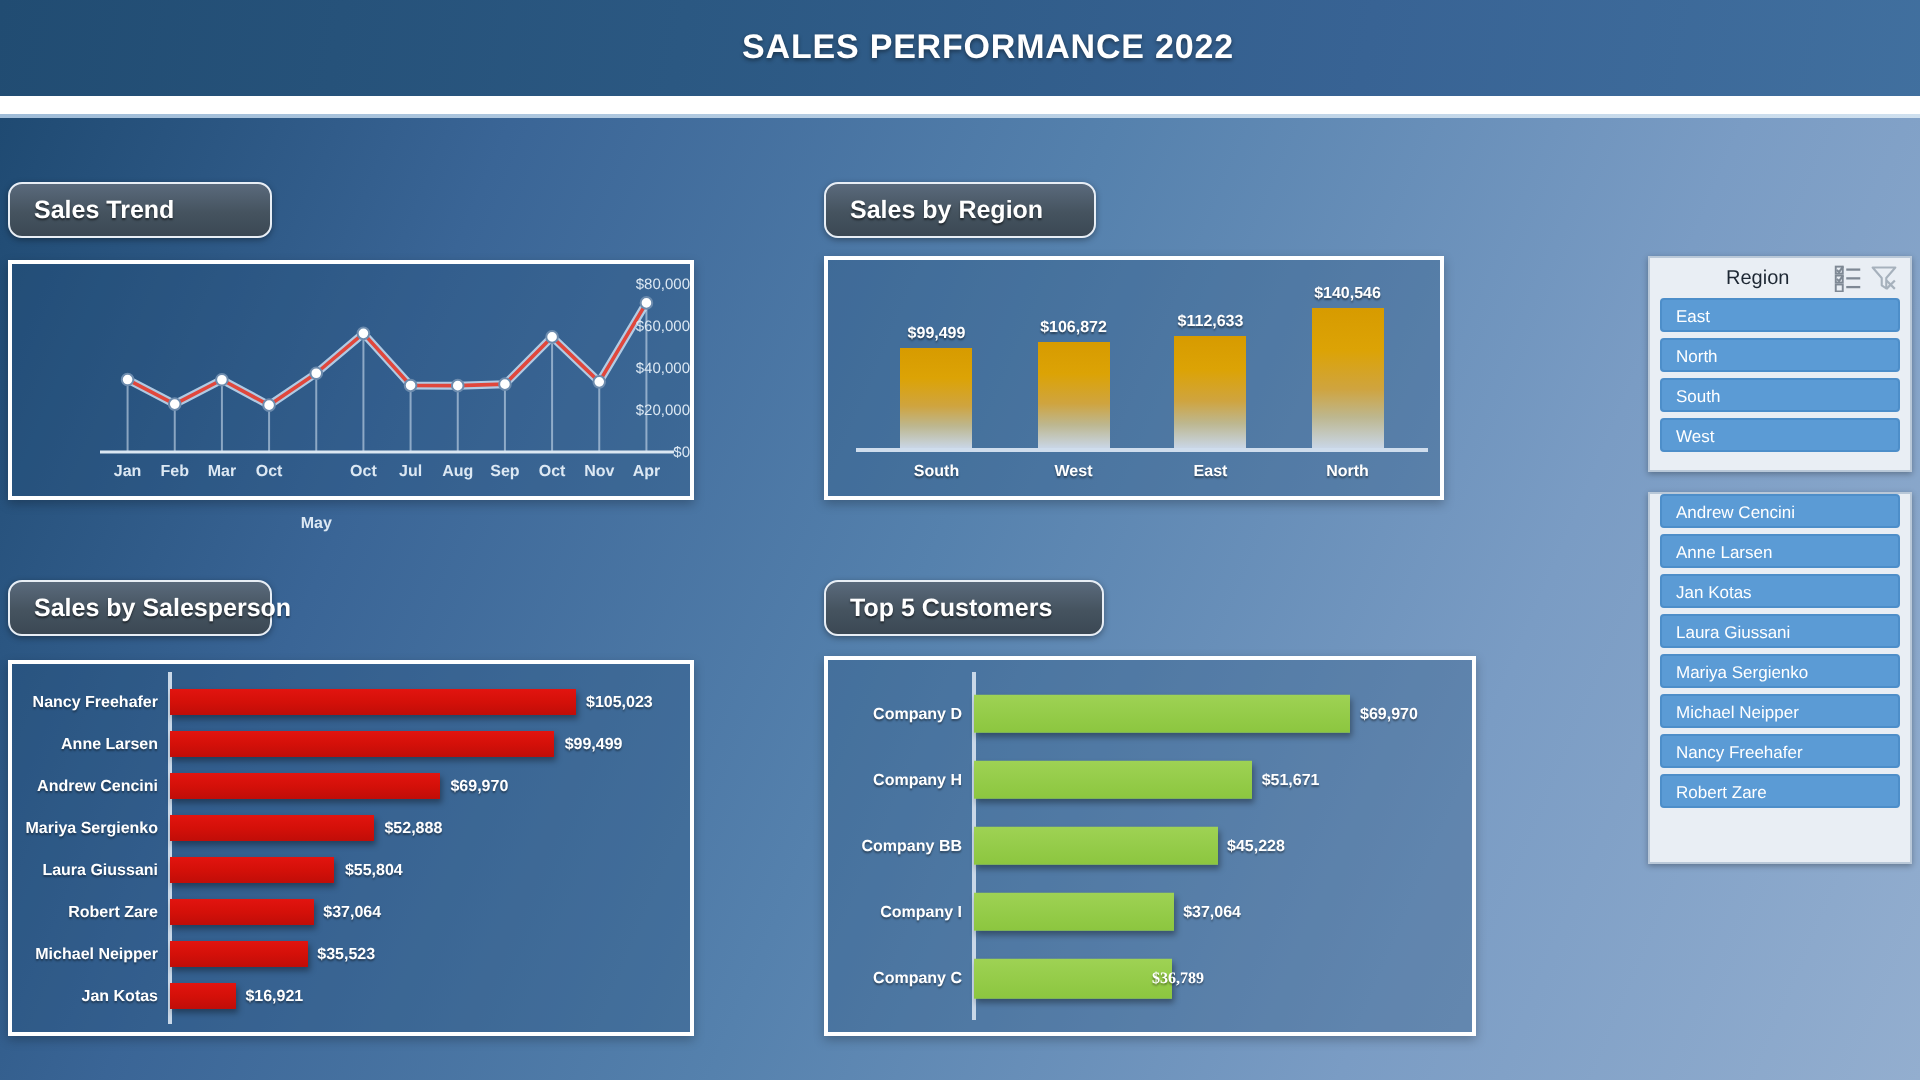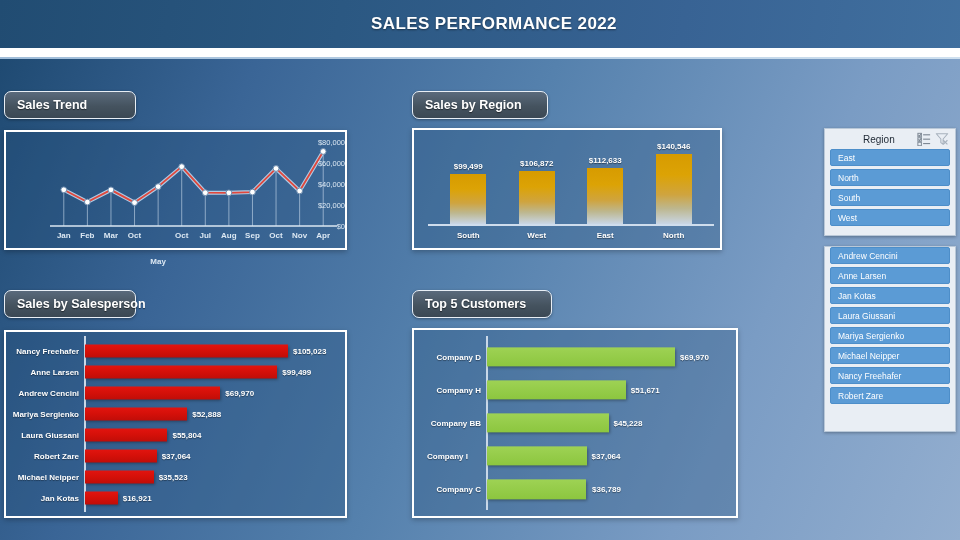--- a/index.html
+++ b/index.html
@@ -249,26 +249,26 @@
         <div class="hb-axis" style="left: 72px; top: 6px; height: 174px;"></div>
         <div class="hb-name" style="left: 0px; width: 67px; top: 26.6px;">Company D</div>
         <div class="hb-bar green" style="left: 73px; top: 26.6px; width: 188px; height: 19.256px;"></div>
         <div class="hb-val" style="left: 266px; top: 26.6px;">$69,970</div>
         <div class="hb-name" style="left: 0px; width: 67px; top: 59.8px;">Company H</div>
         <div class="hb-bar green" style="left: 73px; top: 59.8px; width: 138.833px; height: 19.256px;"></div>
         <div class="hb-val" style="left: 216.833px; top: 59.8px;">$51,671</div>
         <div class="hb-name" style="left: 0px; width: 67px; top: 93px;">Company BB</div>
         <div class="hb-bar green" style="left: 73px; top: 93px; width: 121.522px; height: 19.256px;"></div>
         <div class="hb-val" style="left: 199.522px; top: 93px;">$45,228</div>
-        <div class="hb-name" style="left: 0px; width: 54px; top: 126.2px;">Company I</div>
+        <div class="hb-name" style="left: 0px; width: 67px; top: 126.2px;">Company I</div>
         <div class="hb-bar green" style="left: 73px; top: 126.2px; width: 99.586px; height: 19.256px;"></div>
         <div class="hb-val" style="left: 177.586px; top: 126.2px;">$37,064</div>
         <div class="hb-name" style="left: 0px; width: 67px; top: 159.4px;">Company C</div>
         <div class="hb-bar green" style="left: 73px; top: 159.4px; width: 98.8471px; height: 19.256px;"></div>
-        <div class="hb-val" style="left: 178px; top: 159.4px;">$36,789</div>
+        <div class="hb-val" style="left: 162px; top: 159.4px; font-family: Liberation Serif, serif;">$36,789</div>
       </div>
   </div>
 
   <div class="slicer" id="slicer0" style="left:824px;top:128px;width:132px;height:108px;">
       <div class="slicer-head">
         <div class="slicer-title">Region</div>
         <div class="slicer-icon"><svg viewBox="0 0 16 16">
     <rect x="1" y="1.5" width="4" height="4" fill="none" stroke="#3d4b5a" stroke-width="1.1"></rect>
     <path d="M1.6 3.4 L2.9 4.7 L5.2 1.4" fill="none" stroke="#3d4b5a" stroke-width="1.2"></path>
     <rect x="1" y="6.6" width="4" height="4" fill="none" stroke="#3d4b5a" stroke-width="1.1"></rect>

